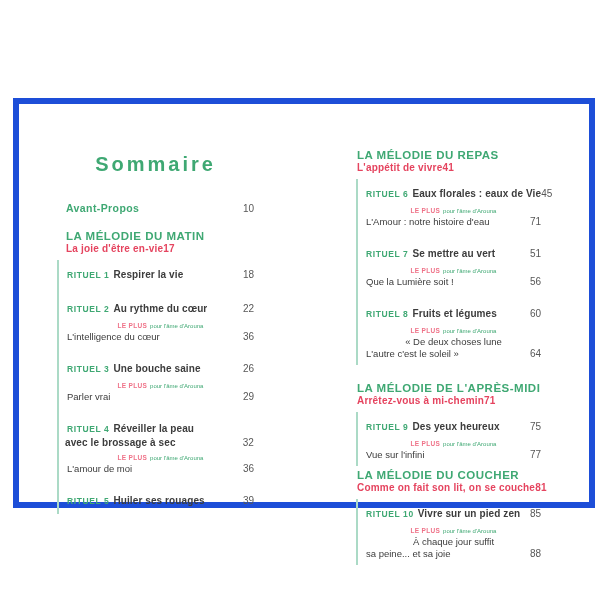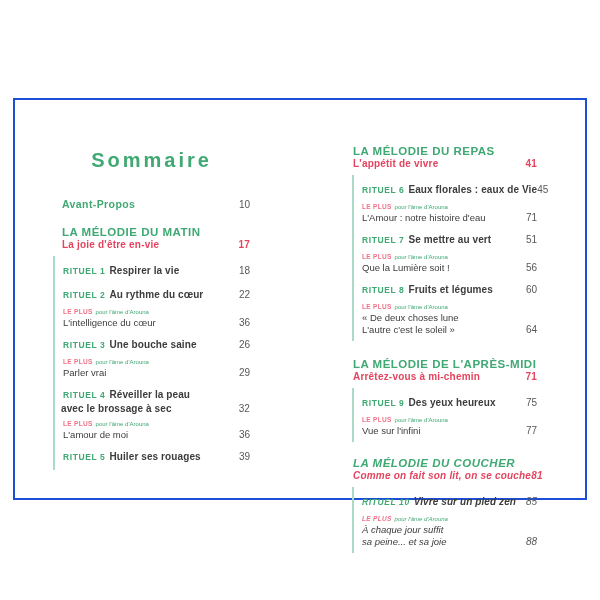--- a/index.html
+++ b/index.html
@@ -3,21 +3,21 @@
 <meta charset="utf-8">
 <style>
   html,body{margin:0;padding:0;}
   body{
     width:600px;height:600px;background:#ffffff;position:relative;
     font-family:"Liberation Sans","DejaVu Sans",sans-serif;
     -webkit-font-smoothing:antialiased;
   }
   .sheet{
     position:absolute;left:13px;top:98px;width:570px;height:398px;
-    border:2px solid #1d4ed8;background:#ffffff;
+    border:6px solid #1d4ed8;background:#ffffff;
   }
   .col{position:absolute;}
   .col-left{left:38px;top:46px;width:197px;}
   .col-right{left:337px;top:45px;width:185px;}
 
   .title{
     margin:0 0 24px 0;text-align:center;
     font-size:20px;font-weight:600;letter-spacing:3px;
     color:var(--green,#3FA873);line-height:28px;
   }
@@ -29,48 +29,49 @@
   .pagenum{color:#575757;font-size:10px;font-weight:400;white-space:nowrap;}
   .pagenum.red{color:var(--red,#E5445F);font-weight:700;}
 
   .section{margin:0;}
   .sec-heading{
     color:var(--green,#3FA873);font-weight:700;font-size:11.5px;
     letter-spacing:.5px;line-height:13px;white-space:nowrap;padding-left:9px;
   }
   .col-right .sec-heading,.col-right .sec-sub{padding-left:1px;}
   .sec-sub{
-    display:flex;justify-content:space-between;align-items:baseline;
+    display:flex;justify-content:flex-start;align-items:baseline;
     color:var(--red,#E5445F);font-weight:700;font-size:10px;line-height:12px;
     letter-spacing:.2px;padding-left:9px;margin-bottom:5px;white-space:nowrap;
   }
   .rituals{
     border-left:2px solid var(--mint,#ABDAC6);
     padding:4px 0 6px 6px;
-  }
-  .ritual{margin-top:6px;}
+    text-align:center;
+  }
+  .ritual{margin-top:16px;}
   .ritual:first-child{margin-top:0;}
   .r-main,.r-cont,.plus-line2,.plus-line-single{
     display:flex;justify-content:space-between;align-items:baseline;
   }
   .r-left{white-space:nowrap;}
   .r-label{
     color:var(--green,#3FA873);font-weight:700;font-size:8.5px;
     letter-spacing:.6px;padding-left:2px;
   }
   .r-title{color:#3C3C3C;font-weight:700;font-size:10px;letter-spacing:.1px;padding-left:4px;}
   .r-cont{color:#3C3C3C;font-weight:700;font-size:10px;letter-spacing:.1px;line-height:11px;margin-top:1px;}
   .plus{margin-top:3px;padding-left:2px;}
   .plus-label{line-height:8px;white-space:nowrap;}
   .plus-strong{color:var(--pink,#EF7288);font-weight:700;font-size:6.5px;letter-spacing:.3px;}
   .plus-suffix{color:var(--green,#3FA873);font-size:6px;margin-left:3px;}
   .plus-line1{color:#3C3C3C;font-size:9.5px;line-height:11px;margin-top:1px;}
   .plus-line2,.plus-line-single{color:#3C3C3C;font-size:9.5px;line-height:11px;margin-top:1px;}
   .sec-gap1{margin-top:17px;}
-  .sec-gap2{margin-top:15px;font-style:italic;}
+  .sec-gap2{margin-top:3px;}
 </style>
 </head>
 <body>
 
 <div class="sheet">
 
   <div class="col col-left">
     <h1 class="title">Sommaire</h1>
 
     <div class="front-row">

